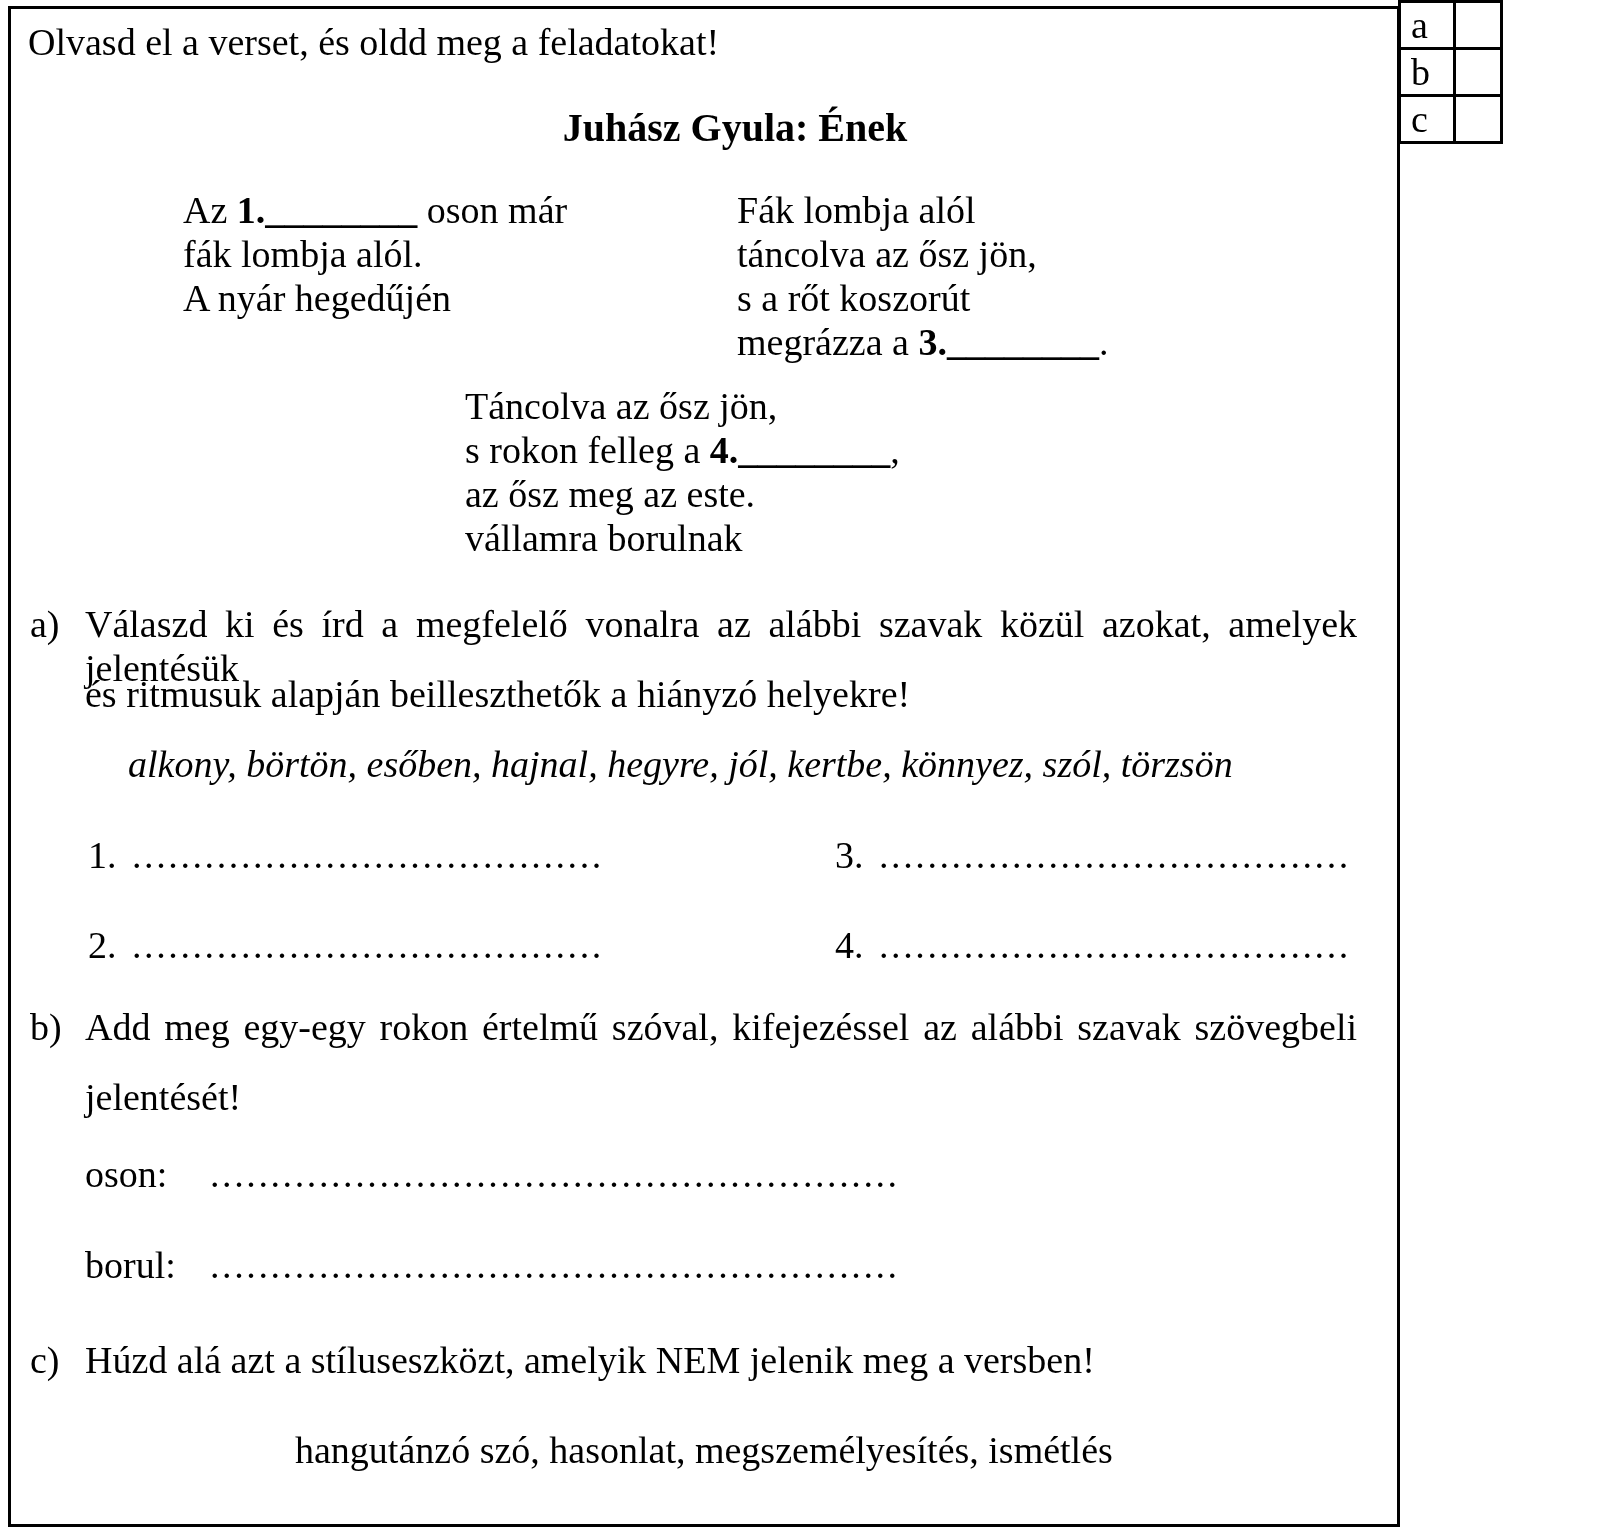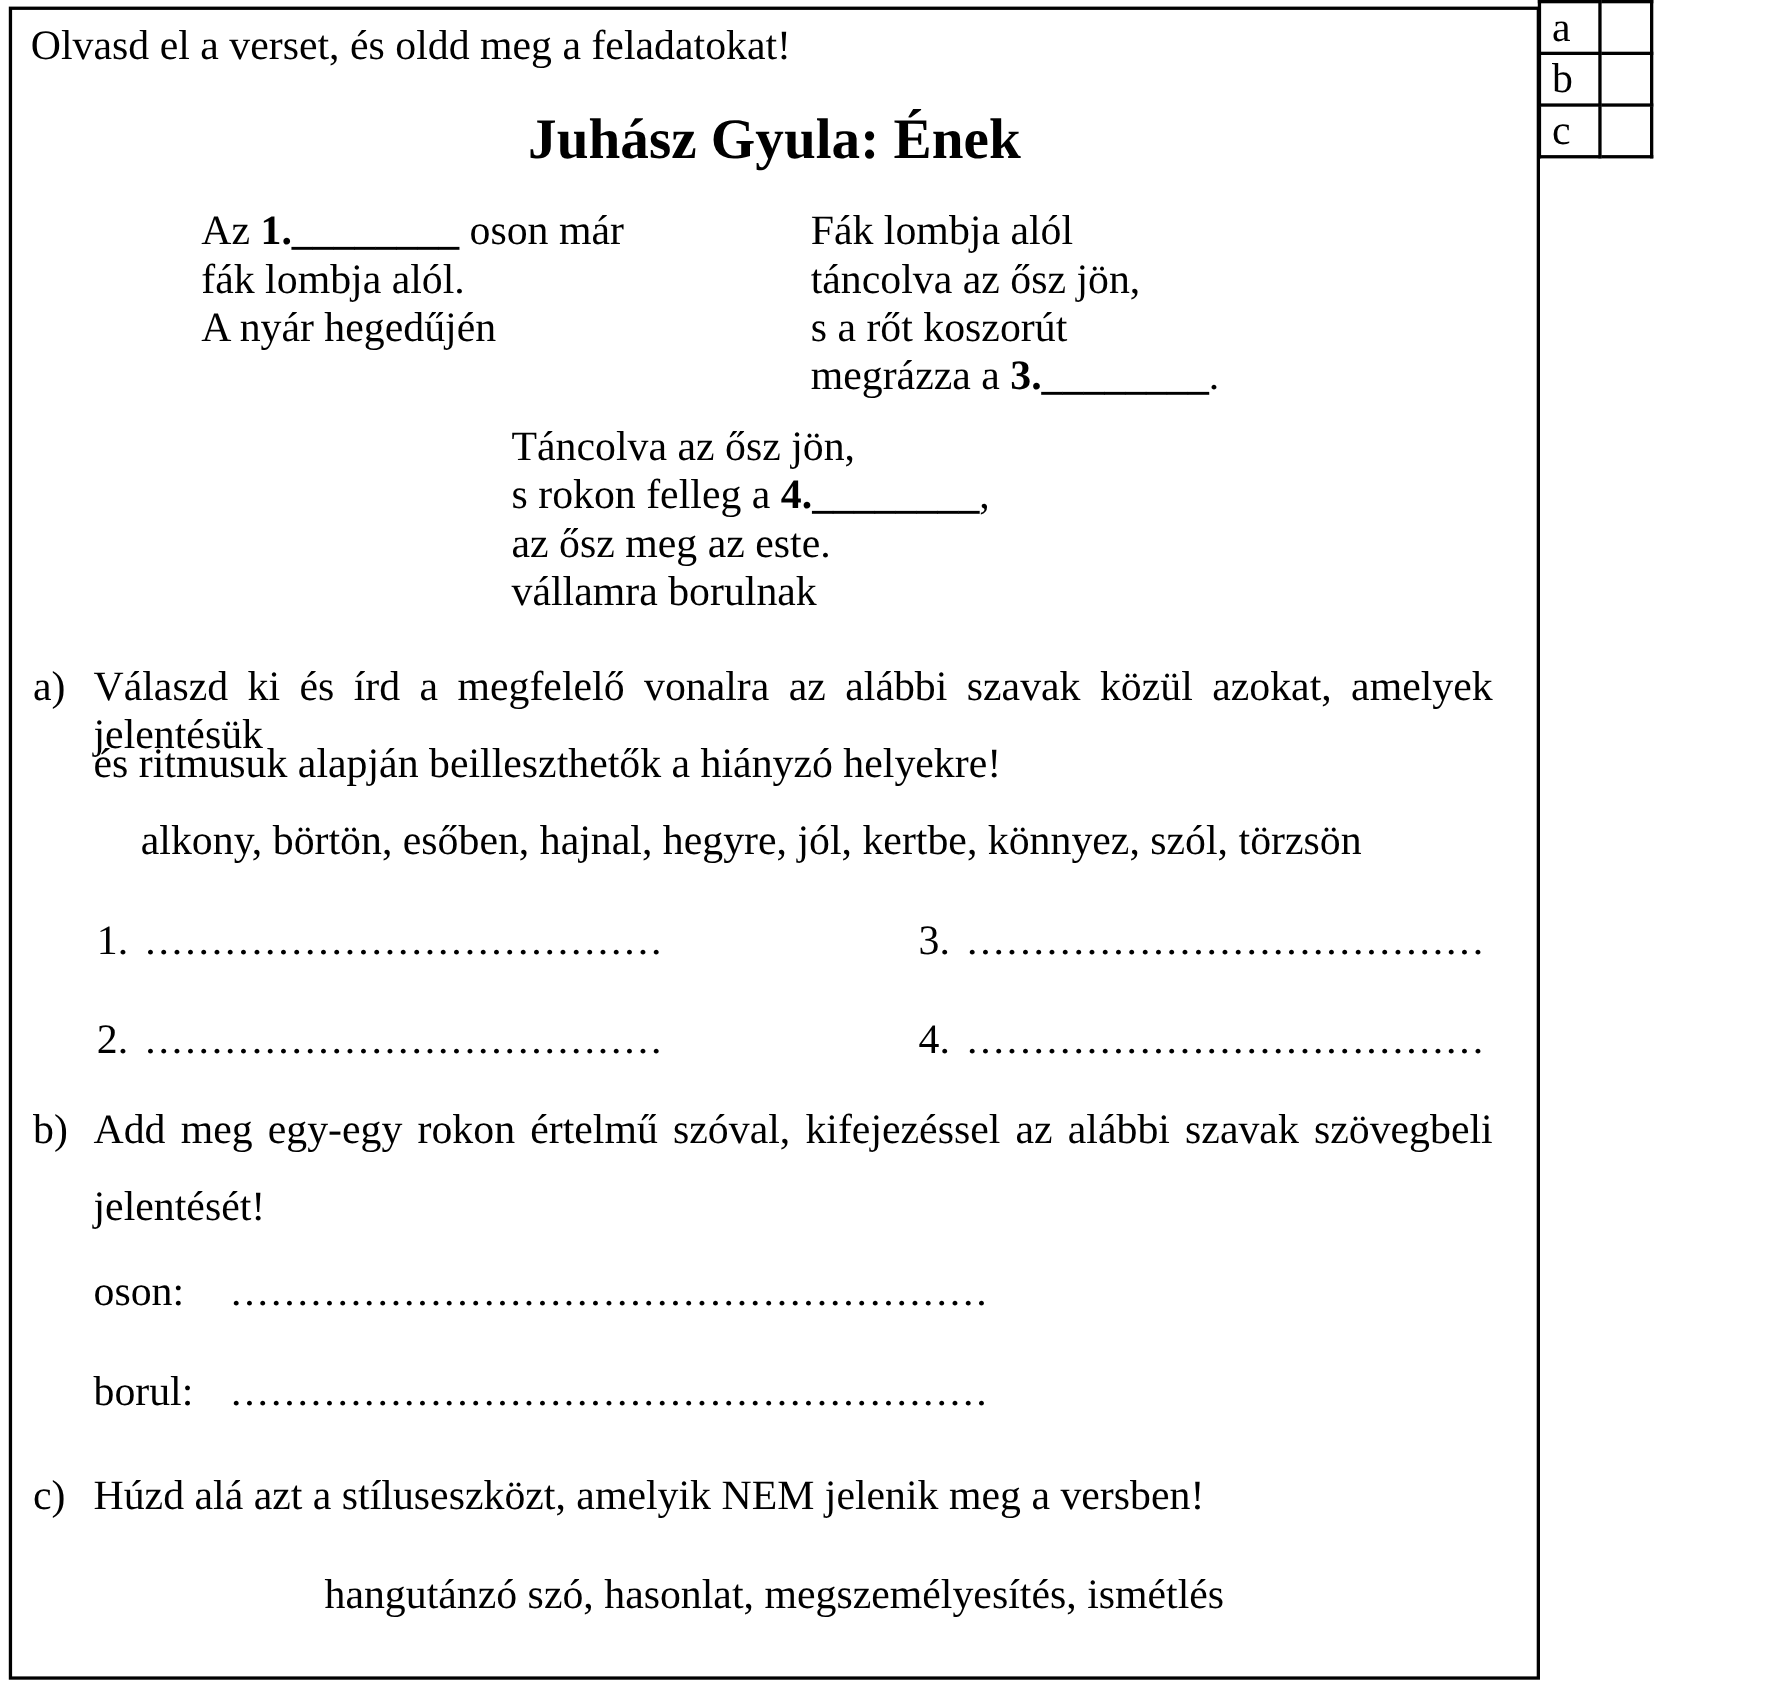--- a/index.html
+++ b/index.html
@@ -10,33 +10,33 @@
   .abs{position:absolute;line-height:44px;}
   .nowrap{white-space:nowrap;}
   
   .score-table{position:absolute;left:1398px;top:0px;border-collapse:collapse;}
   .score-table td{border:3px solid #000;width:42px;height:44px;padding:0;
                   font-size:38px;vertical-align:middle;}
   .score-table td.lbl{padding-left:10px;}
   .score-table td.val{width:44px;}
   
   .instruction{left:28px;top:20px;}
-  .title{left:8px;top:106px;width:1392px;text-align:center;font-weight:700;font-size:52px;}
+  .title{left:8px;top:106px;width:1392px;text-align:center;font-weight:700;font-size:40px;padding-left:31px;}
   
   .stanza-left{left:183px;top:188px;}
   .stanza-right{left:737px;top:188px;}
   .stanza-middle{left:465px;top:384px;}
   .poem-line{line-height:44px;}
   .num{font-weight:700;}
   .blank{font-weight:700;letter-spacing:0;margin-top:32px;}
   
   .label-a{left:30px;top:602px;}
   .aline1{left:85px;top:602px;width:1272px;text-align:justify;text-align-last:justify;}
   .aline2{left:85px;top:672px;}
-  .wordbank{left:128px;top:742px;}
+  .wordbank{left:128px;top:742px;font-style:italic;}
   .ans-row1{top:833px;}
   .ans-row2{top:923px;}
   .ans-col1{left:88px;}
   .ans-col2{left:835px;}
   .ans-num{display:inline-block;width:44px;}
   .dots{display:inline-block;overflow:hidden;white-space:nowrap;vertical-align:bottom;
         letter-spacing:2.6px;}
   .dots-short{width:470px;}
   .dots-long{width:690px;}
   .label-b{left:30px;top:1005px;}

